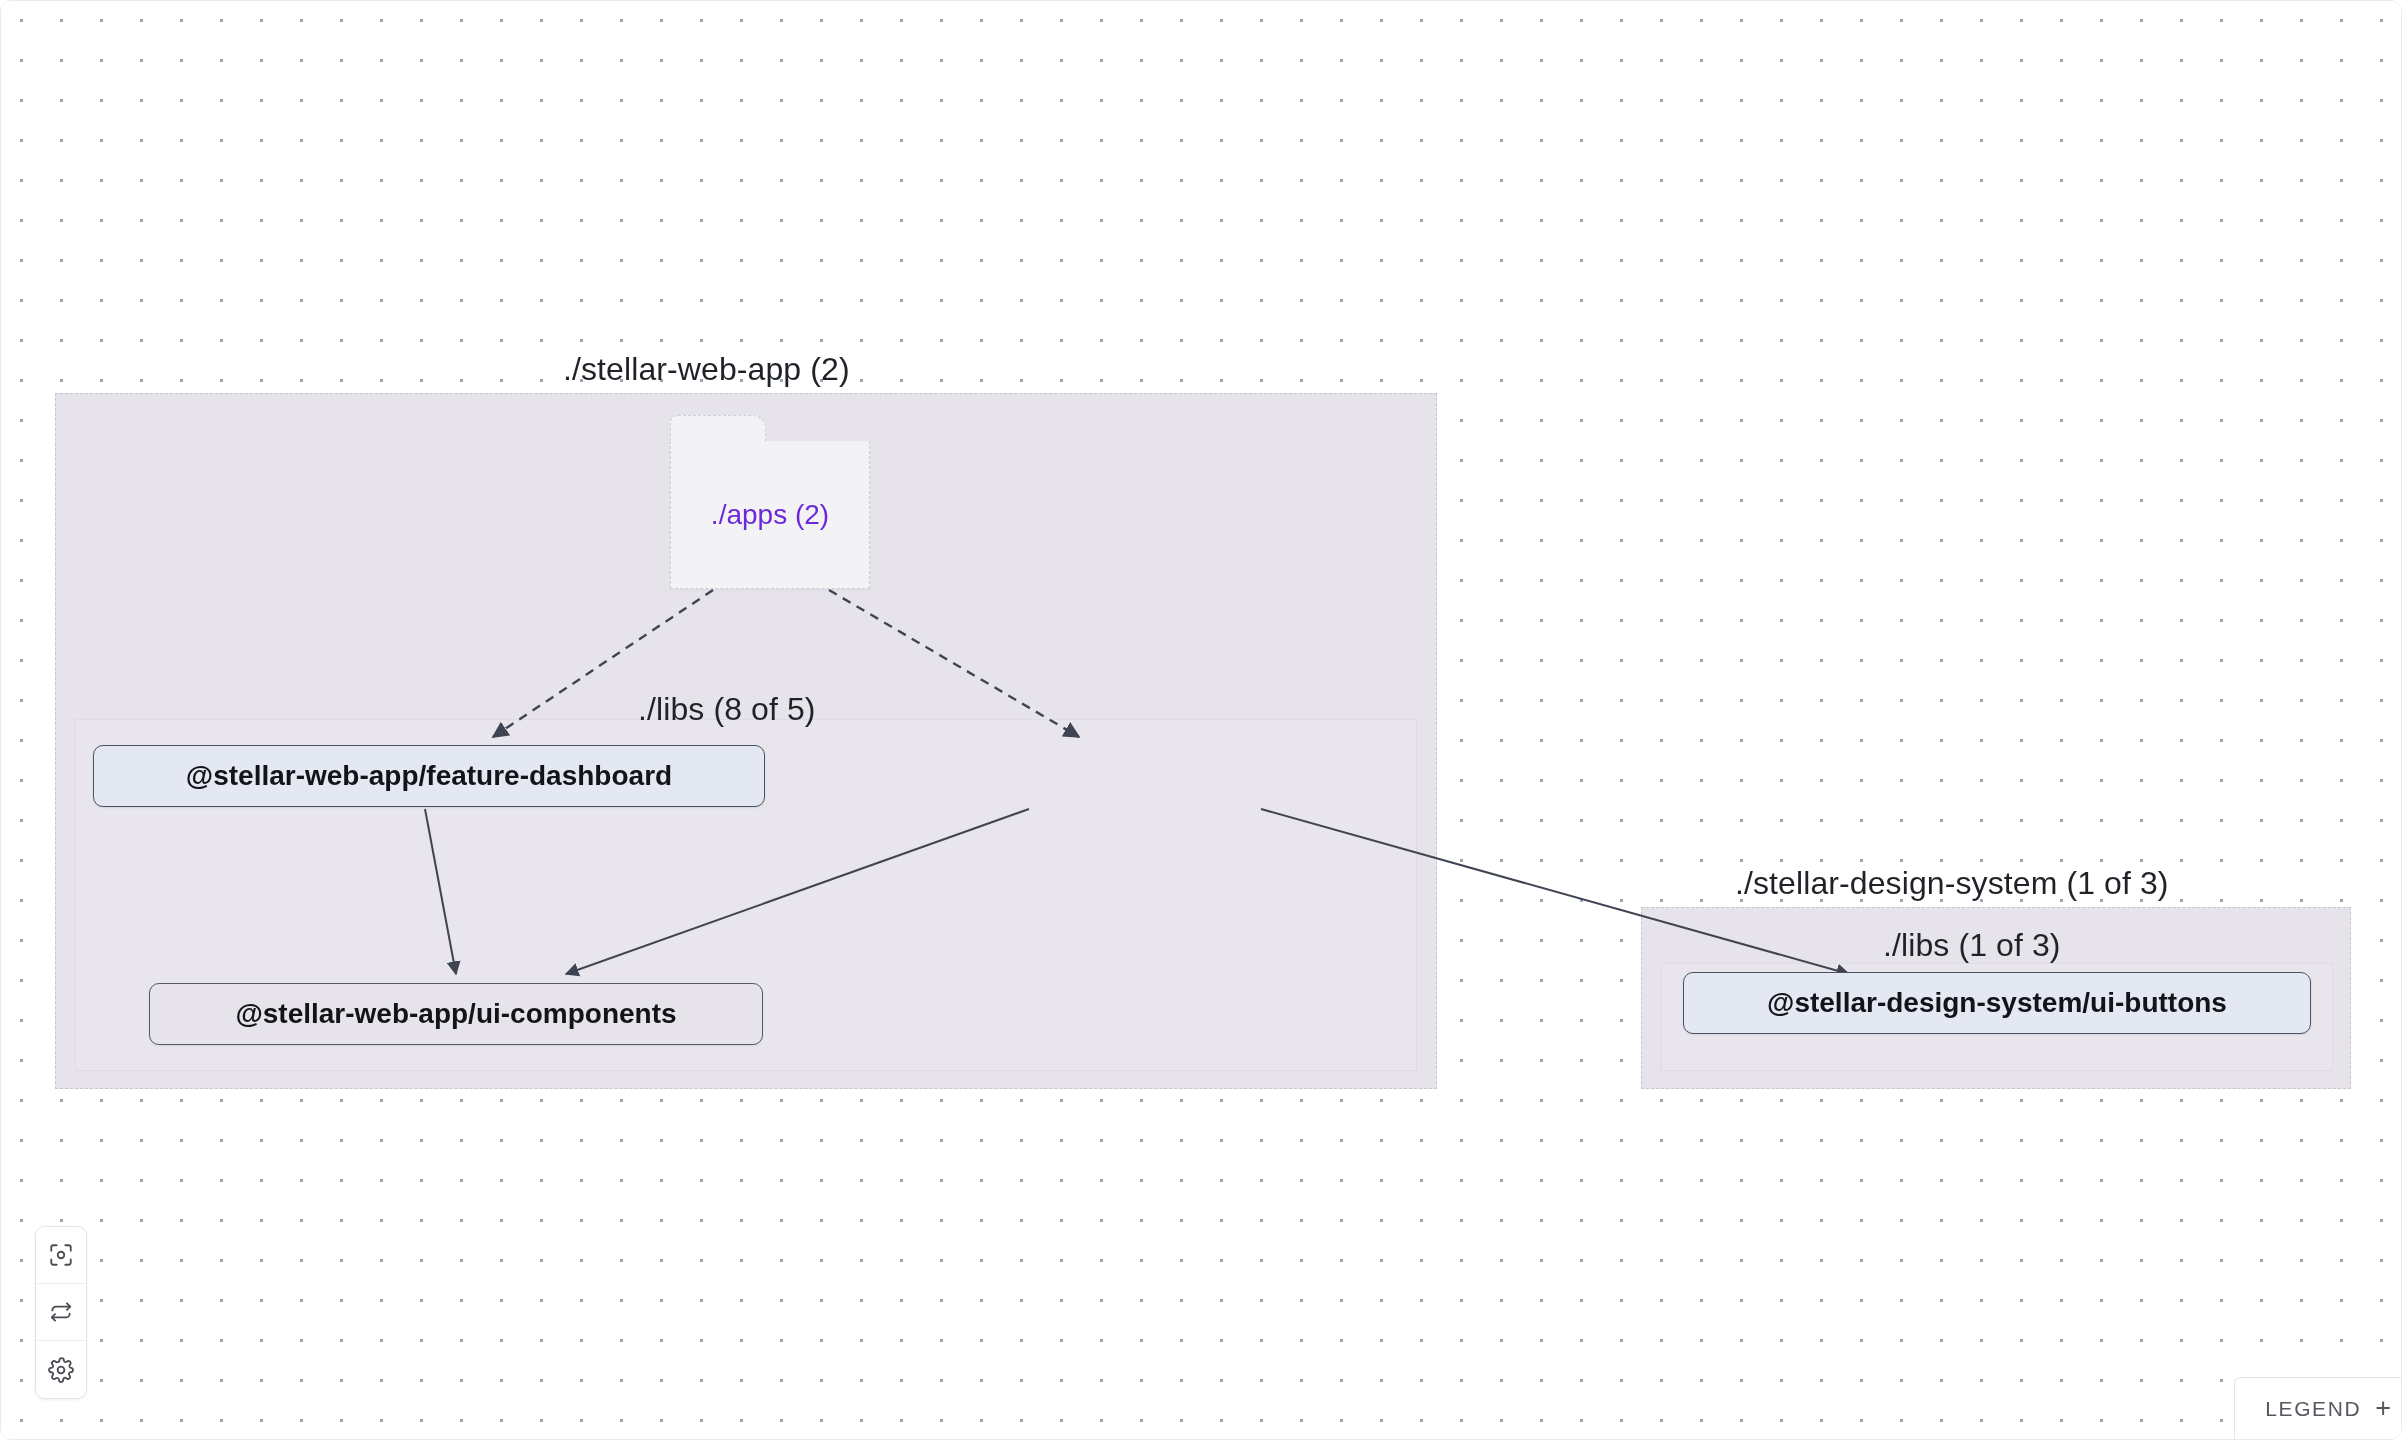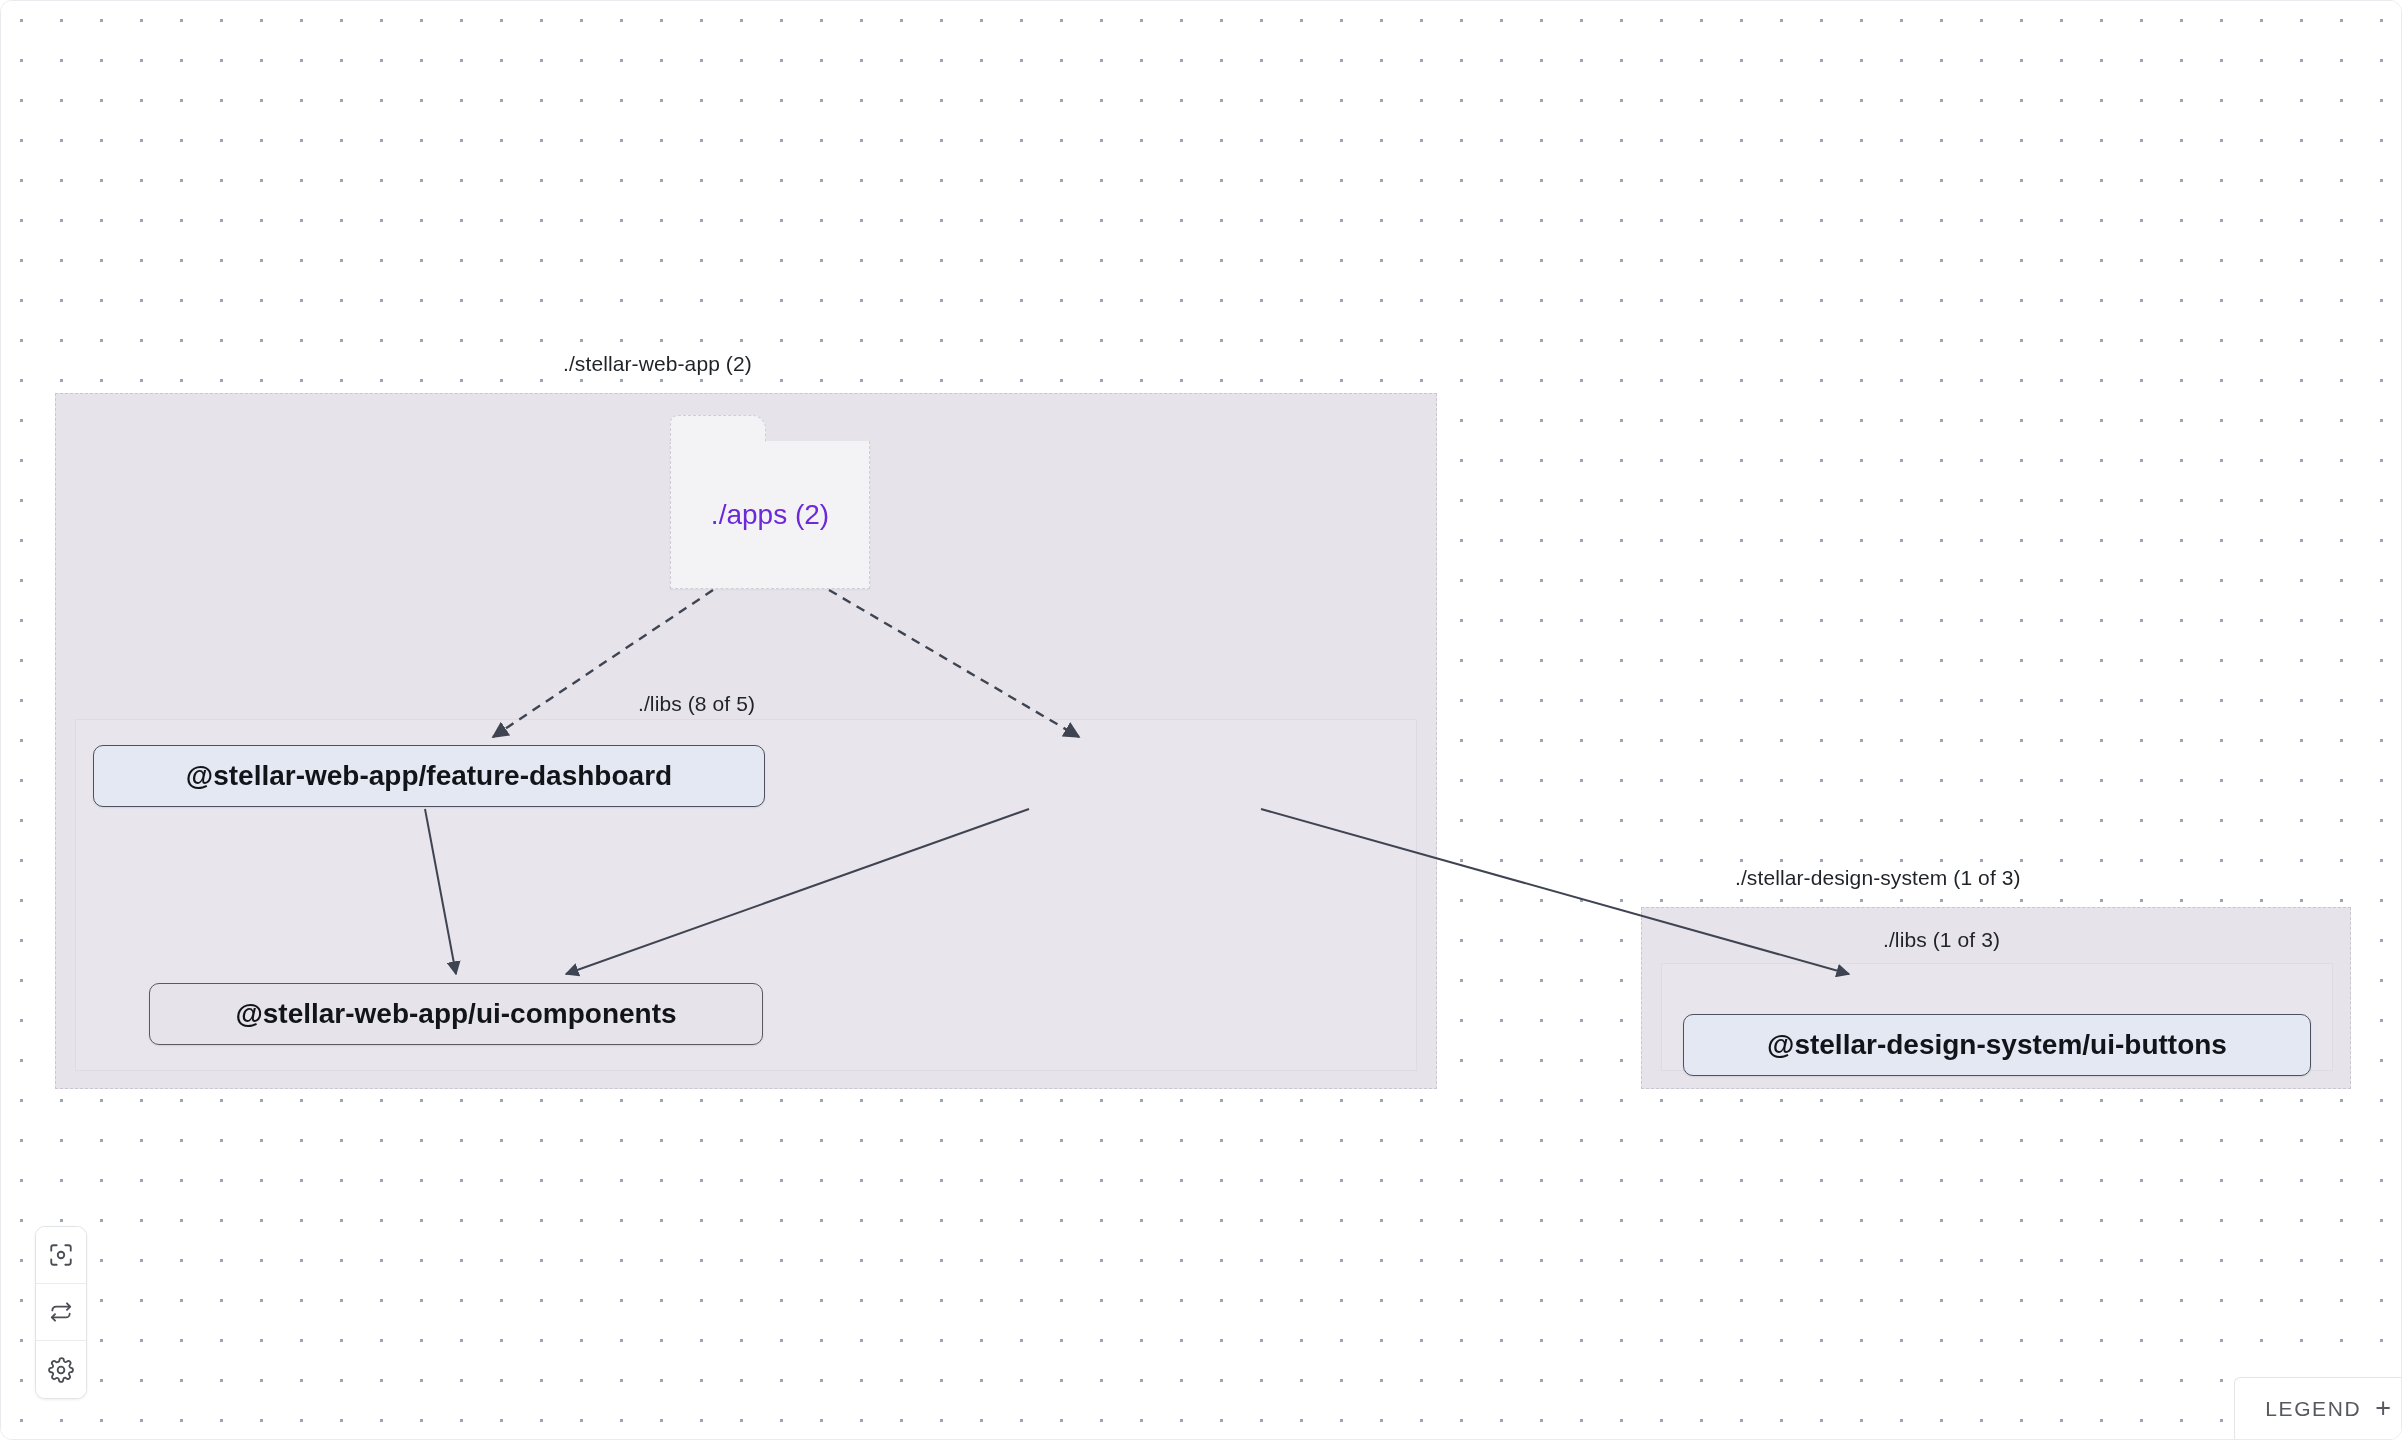--- a/index.html
+++ b/index.html
@@ -48,21 +48,21 @@
 
   .group-inner {
     background: rgba(255,255,255,0.10);
     border: 1px solid #dedbe4;
   }
 
   .group-label {
     position: absolute;
     white-space: nowrap;
     color: #1f2328;
-    font-size: 21px;
+    font-size: 32px;
     line-height: 1;
     letter-spacing: 0.1px;
     font-family: "Liberation Sans", sans-serif;
   }
 
   
   .folder-node {
     position: absolute;
     background: #f3f3f6;
     border: 1.5px dashed #cfcdd8;
@@ -238,21 +238,21 @@
       <g>
         <path d="M 1260 808 L 1848 973" fill="none" stroke="#3f4452" stroke-width="2" marker-end="url(#arrow-solid)"></path>
       </g>
     </svg>
 
     <div class="project-node" style="left:92px; top:744px; width:672px; height:62px;">@stellar-web-app/feature-dashboard</div>
 
 
     <div class="project-node muted" style="left:148px; top:982px; width:614px; height:62px;">@stellar-web-app/ui-components</div>
 
-    <div class="project-node" style="left:1682px; top:1013px; width:628px; height:62px;">@stellar-design-system/ui-buttons</div>
+    <div class="project-node" style="left:1682px; top:971px; width:628px; height:62px;">@stellar-design-system/ui-buttons</div>
 
   </div>
 
   <div id="toolbar">
 
     <button class="tool-btn">
       <span>
         <svg width="26" height="26" viewBox="0 0 24 24" fill="none" stroke="#4a4d55" stroke-width="1.7" stroke-linecap="round" stroke-linejoin="round">
           <path d="M3 8V5a2 2 0 0 1 2-2h3"></path>
           <path d="M16 3h3a2 2 0 0 1 2 2v3"></path>

